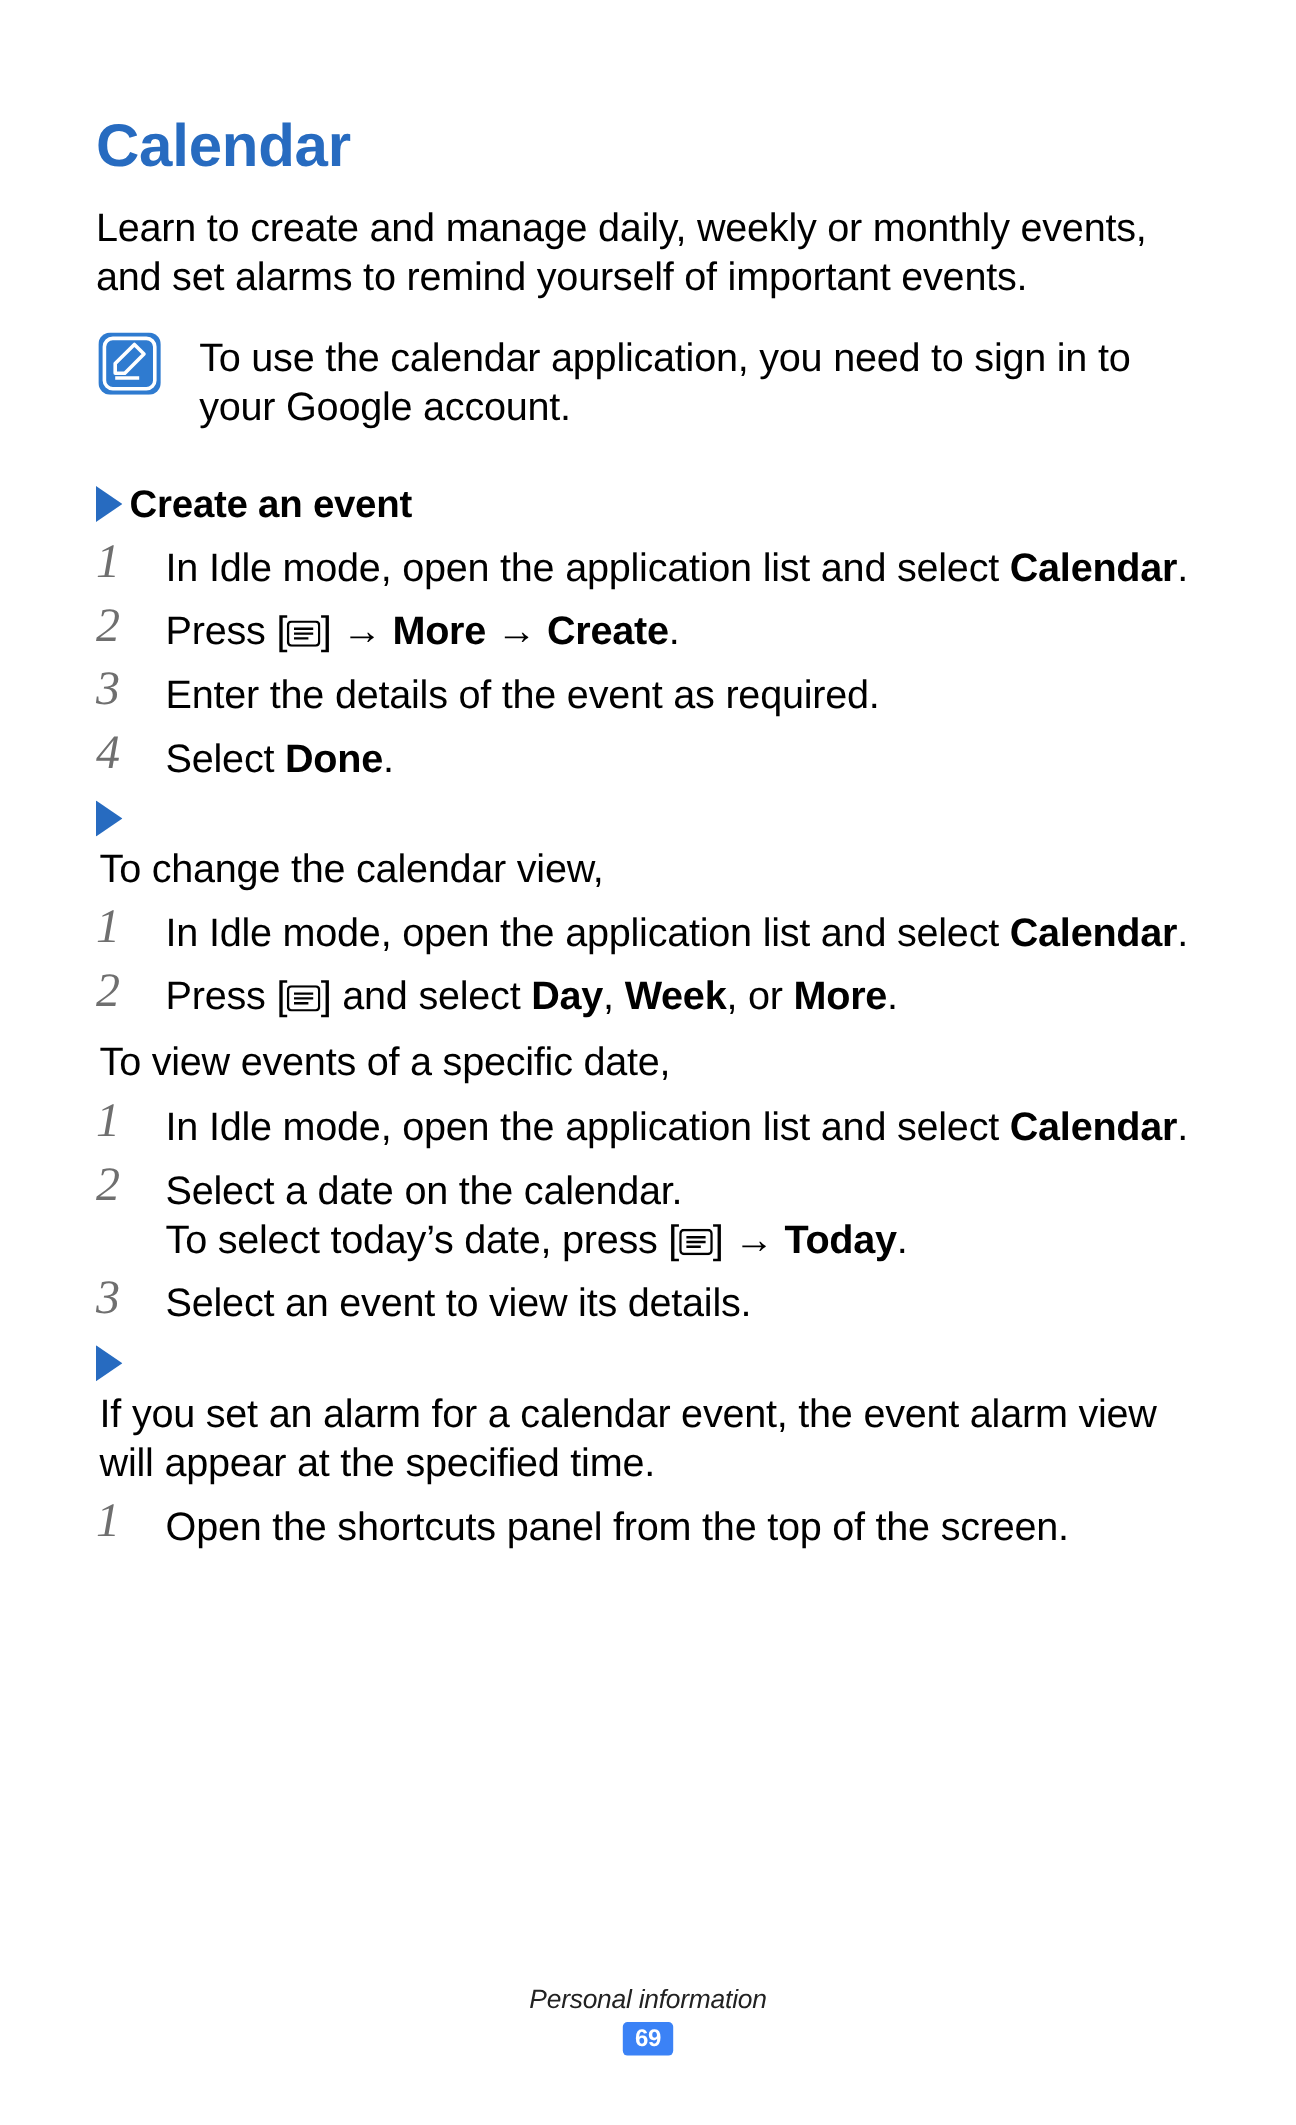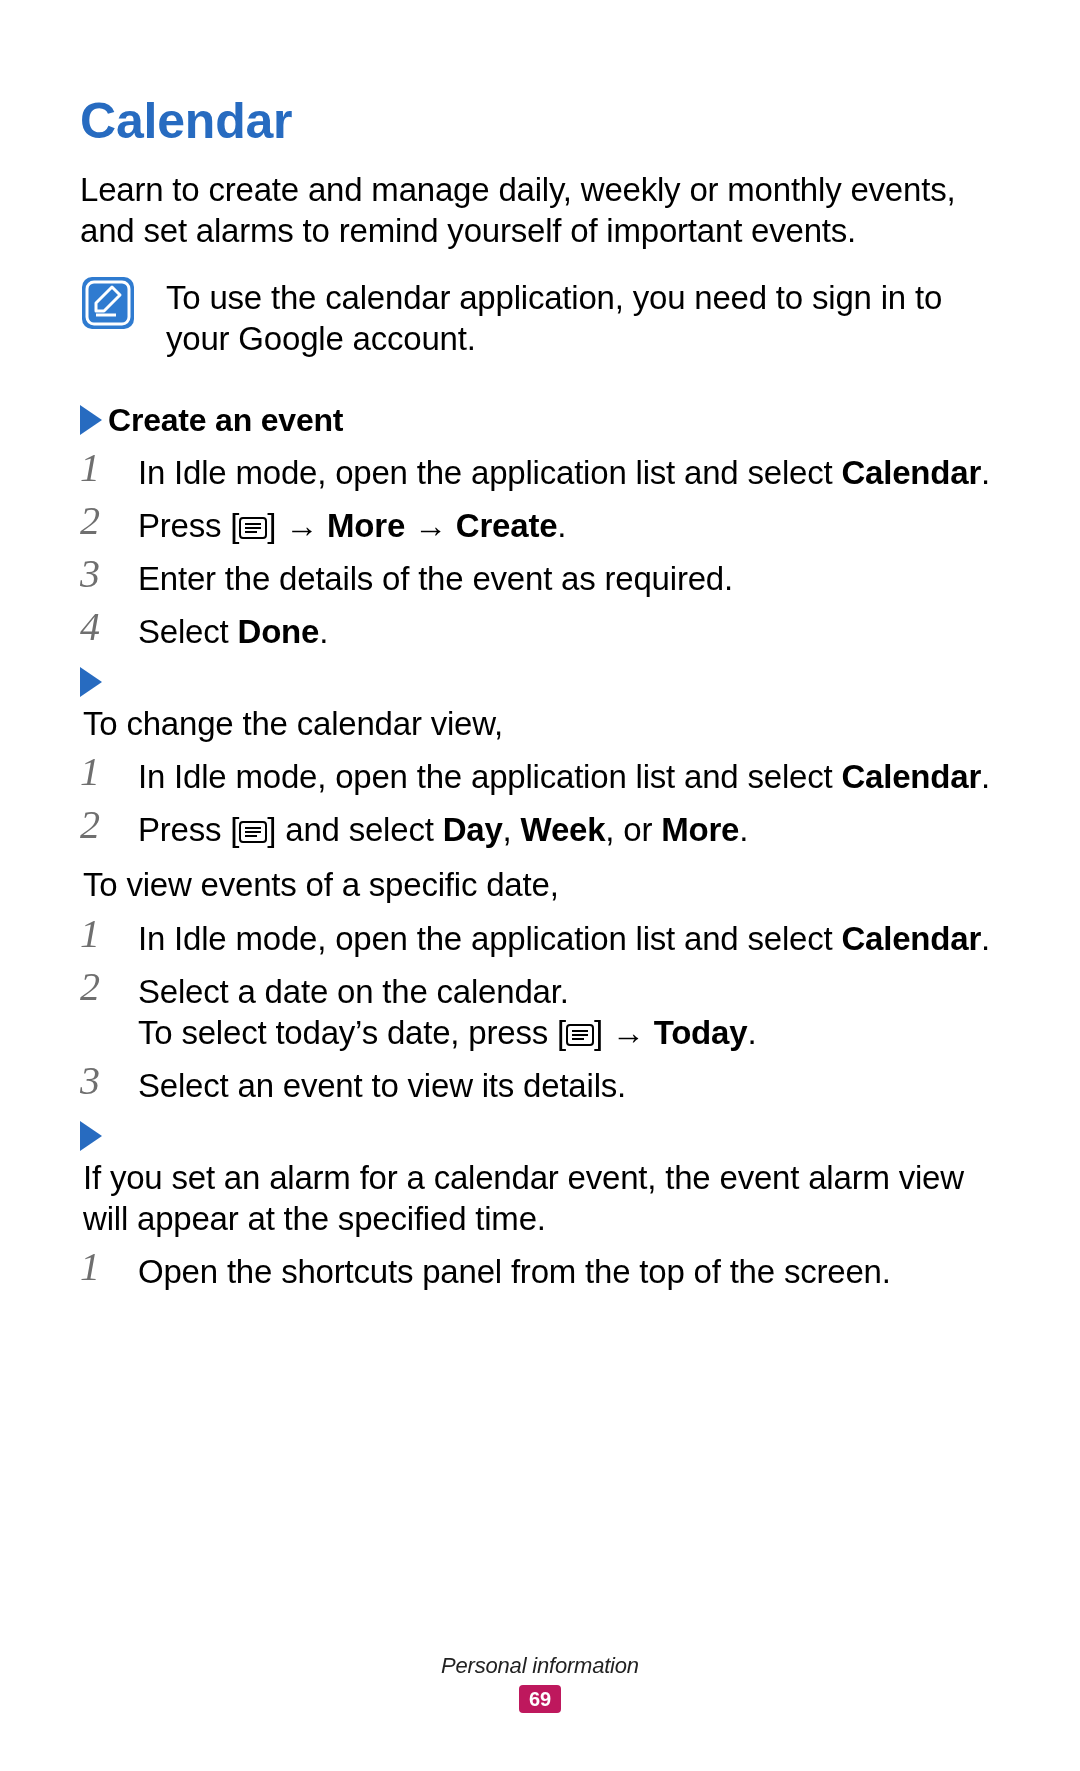--- a/index.html
+++ b/index.html
@@ -99,21 +99,21 @@
     bottom: 58px;
     text-align: center;
     font-style: italic;
     font-size: 22px;
     color: #222;
   }
   .page-badge {
     margin: 6px auto 0 auto;
     width: 42px;
     height: 28px;
-    background: #be185d;
+    background: #3b82f6;
     border-radius: 4px;
     color: #fff;
     font-style: normal;
     font-size: 20px;
     line-height: 28px;
     font-weight: 600;
   }
 </style>
 </head>
 <body>

